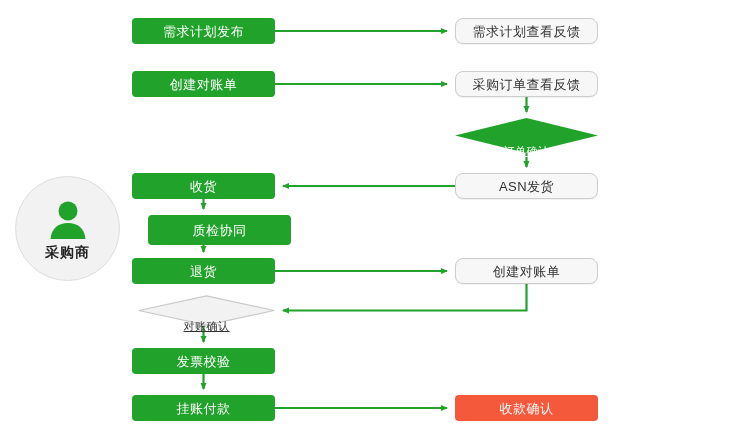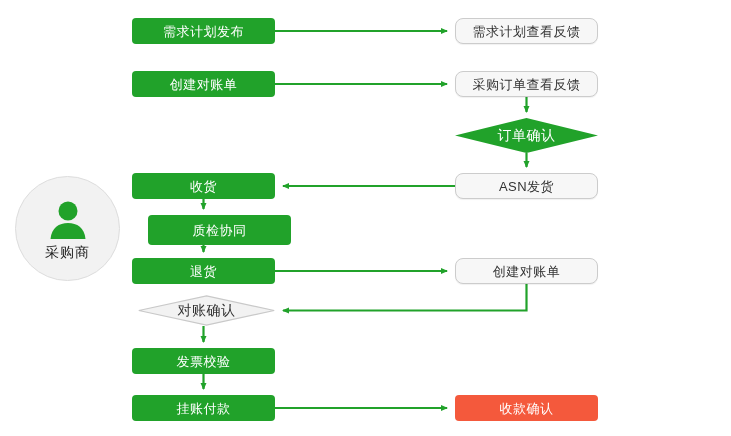--- a/index.html
+++ b/index.html
@@ -54,45 +54,47 @@
     color: #ffffff;
     border-radius: 4px;
   }
   .diamond-wrap {
     position: absolute;
     z-index: 3;
   }
   .diamond-wrap .dlabel {
     position: absolute;
     left: 0;
-    top: 0;
+    top: 16px;
     width: 100%;
     height: 100%;
     display: flex;
     align-items: center;
     justify-content: center;
-    font-size: 14px;
+    font-size: 11px;
     letter-spacing: 0.5px;
     white-space: nowrap;
+    text-decoration: underline;
   }
   .diamond-green .dlabel { color: #ffffff; }
   .diamond-gray .dlabel { color: #333333; }
 
   .avatar {
     position: absolute;
     width: 103px;
     height: 103px;
     border-radius: 50%;
     background: #f2f2f2;
     border: 1px solid #dddddd;
     display: flex;
     flex-direction: column;
     align-items: center;
     justify-content: center;
     z-index: 3;
+    font-weight: bold;
   }
   .avatar .glyph {
     height: 46px;
     display: flex;
     align-items: flex-end;
     justify-content: center;
     margin-bottom: 2px;
   }
   .avatar .caption {
     font-size: 14px;

